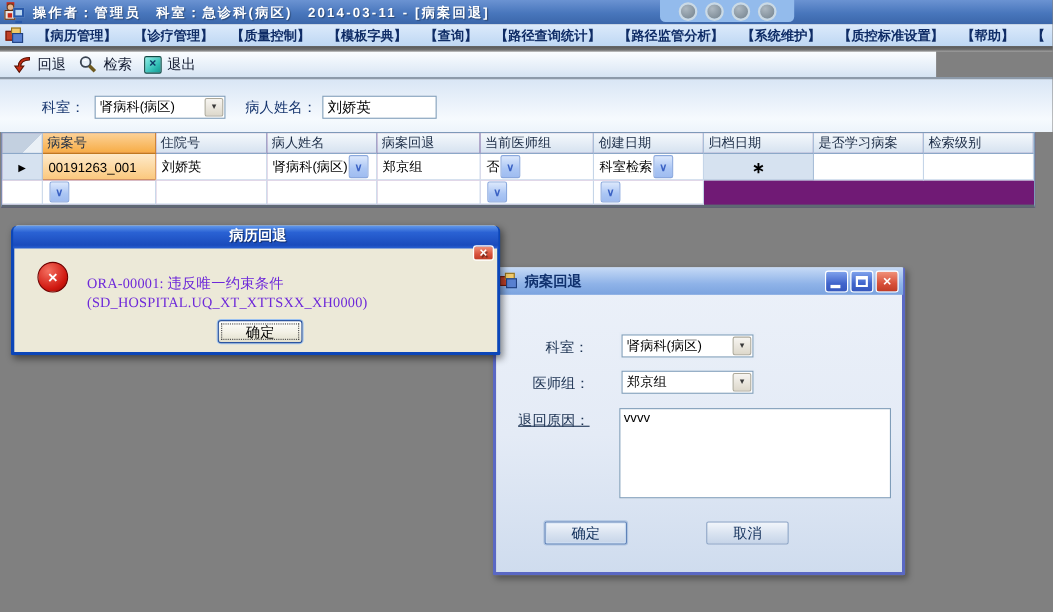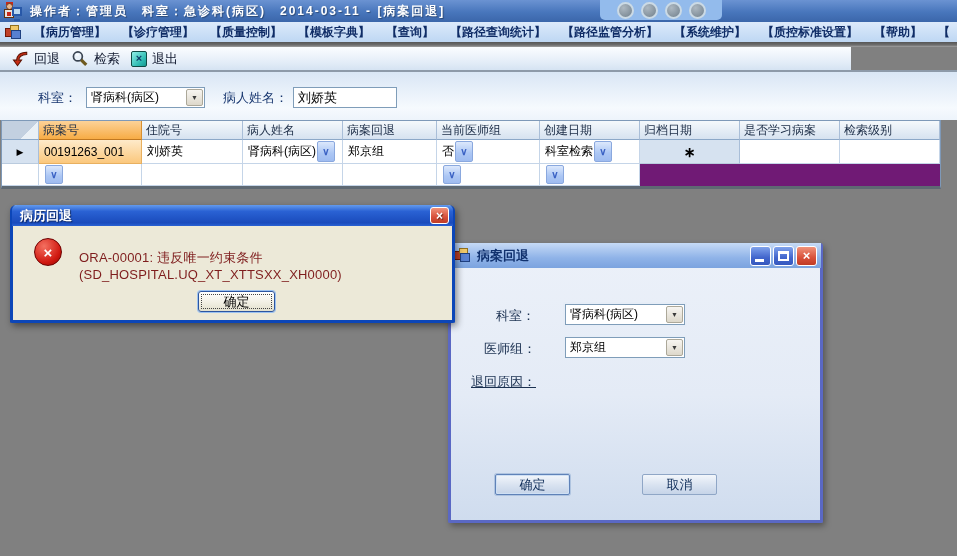--- a/index.html
+++ b/index.html
@@ -119,31 +119,31 @@
     border:1px solid #8FA6C6; border-radius:2px;
     display:flex; align-items:center; justify-content:center; cursor:default;}
   .dlg2-btn.default { border:1px solid #5F82B8; box-shadow: inset 0 0 0 1px #CFE0F4, 0 0 0 1px #AFC4E0;}
   
   .dlg1 { position:absolute; left:10px; top:205px; width:445px; height:118px; z-index:10;
     border:3px solid #0C46B8; border-top:none; border-radius:6px 6px 2px 2px;
     background:#ECE9D8; box-shadow: 2px 3px 7px rgba(0,0,0,.45);}
   .dlg1-title { height:21px; margin:0 -1px; border-radius:5px 5px 0 0;
     background: linear-gradient(#639AEC 0%, #2A62D4 30%, #1A4BBC 85%, #2A62D4 100%);
     display:flex; align-items:center; padding:0 4px;
-    color:#fff; font-size:13px; font-weight:bold; text-shadow:1px 1px 1px rgba(0,0,0,.5);}
+    color:#fff; font-size:13px; font-weight:bold; text-shadow:1px 1px 1px rgba(0,0,0,.5);flex-direction:column;}
   .dlg1-title .txt { margin-left:4px; }
   .dlg1-close { margin-left:auto; width:19px; height:17px; border:1px solid #fff; border-radius:3px;
     background: linear-gradient(#F0927A, #D8503A 60%, #C03C26);
     color:#fff; font-size:12px; font-weight:bold; display:flex; align-items:center; justify-content:center; line-height:1;}
   .err-icon { position:absolute; left:21px; top:33px; width:28px; height:28px; border-radius:50%;
     background: radial-gradient(circle at 35% 28%, #F47060, #D01810 65%, #8E0800);
     border:1px solid #6E0000; display:flex; align-items:center; justify-content:center;
     color:#fff; font-size:15px; font-weight:bold; }
-  .err-msg { position:absolute; left:66px; top:44px; font-size:13px; color:#7f1d1d;
-    font-family:Liberation Sans, sans-serif; letter-spacing:0.2px;}
+  .err-msg { position:absolute; left:66px; top:44px; font-size:13px; color:#6d28d9;
+    font-family:Liberation Serif, serif; letter-spacing:0.2px;}
   .dlg1-ok { position:absolute; left:185px; top:86px; width:77px; height:21px;
     background: linear-gradient(#FFFFFF, #F2F0E4 55%, #E2E0CE);
     border:1px solid #2C55A0; border-radius:3px; box-shadow: 0 0 0 1px #9CC2F0;
     font-size:13px; color:#000; display:flex; align-items:center; justify-content:center;
     outline:1px dotted #444; outline-offset:-4px; cursor:default;}
 </style>
 </head>
 <body>
 
 <div class="titlebar">
@@ -314,20 +314,21 @@
       </span>
   </div>
   <span class="dlabel" style="left:33px; top:97px;">医师组：</span>
   <div class="combo" style="left:114px; top:94px; width:120px;">
     <span class="ctext">郑京组</span>
     <span class="cbtn">
         <span>▼</span>
       </span>
   </div>
   <span class="dlabel" style="left:20px; top:130px;text-decoration:underline;">退回原因：</span>
+  <textarea class="dlg2-textarea" style="">vvvv</textarea>
   <div class="dlg2-btn default" style="left:44px; top:231px;">
     <span>确定</span>
   </div>
   <div class="dlg2-btn" style="left:191px; top:231px;">
     <span>取消</span>
   </div>
 </div>
 
 <div class="dlg1">
   <div class="dlg1-title">

